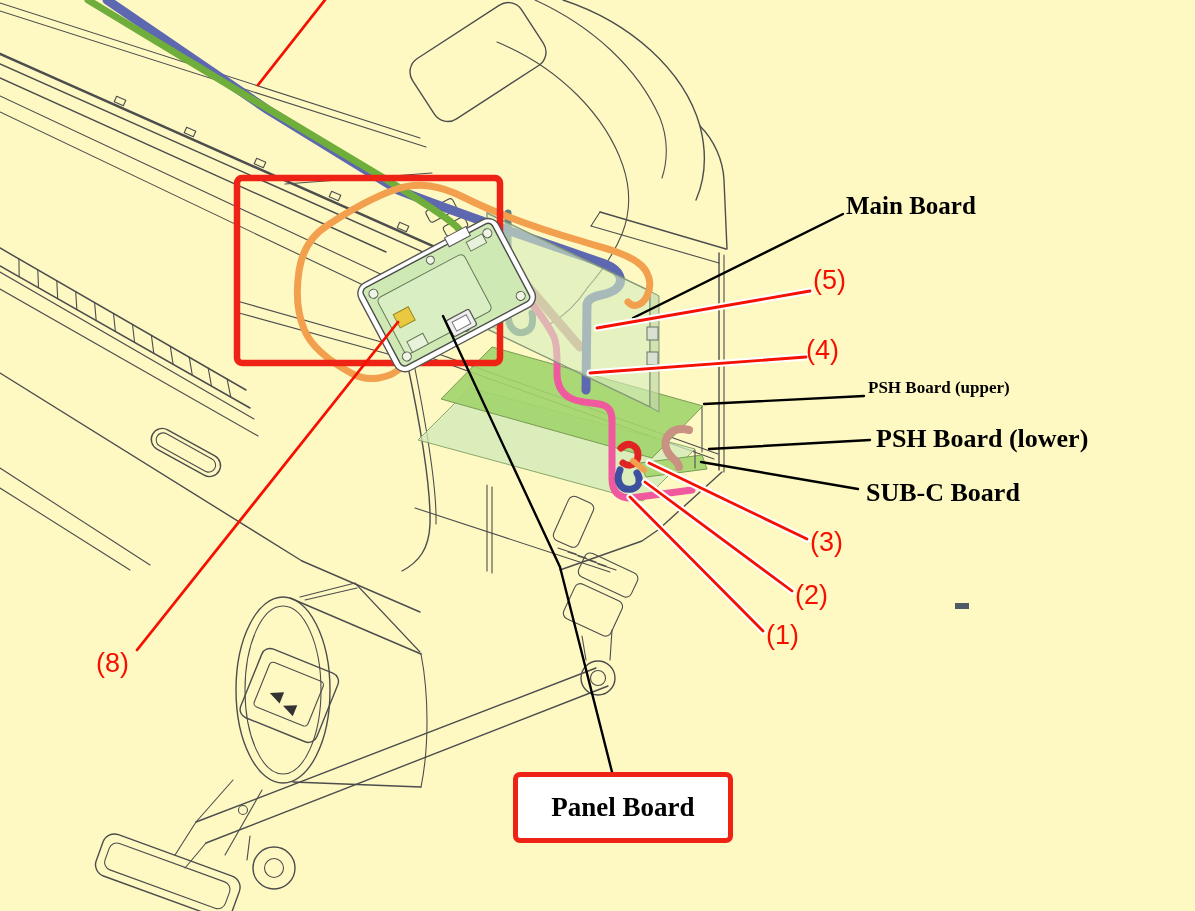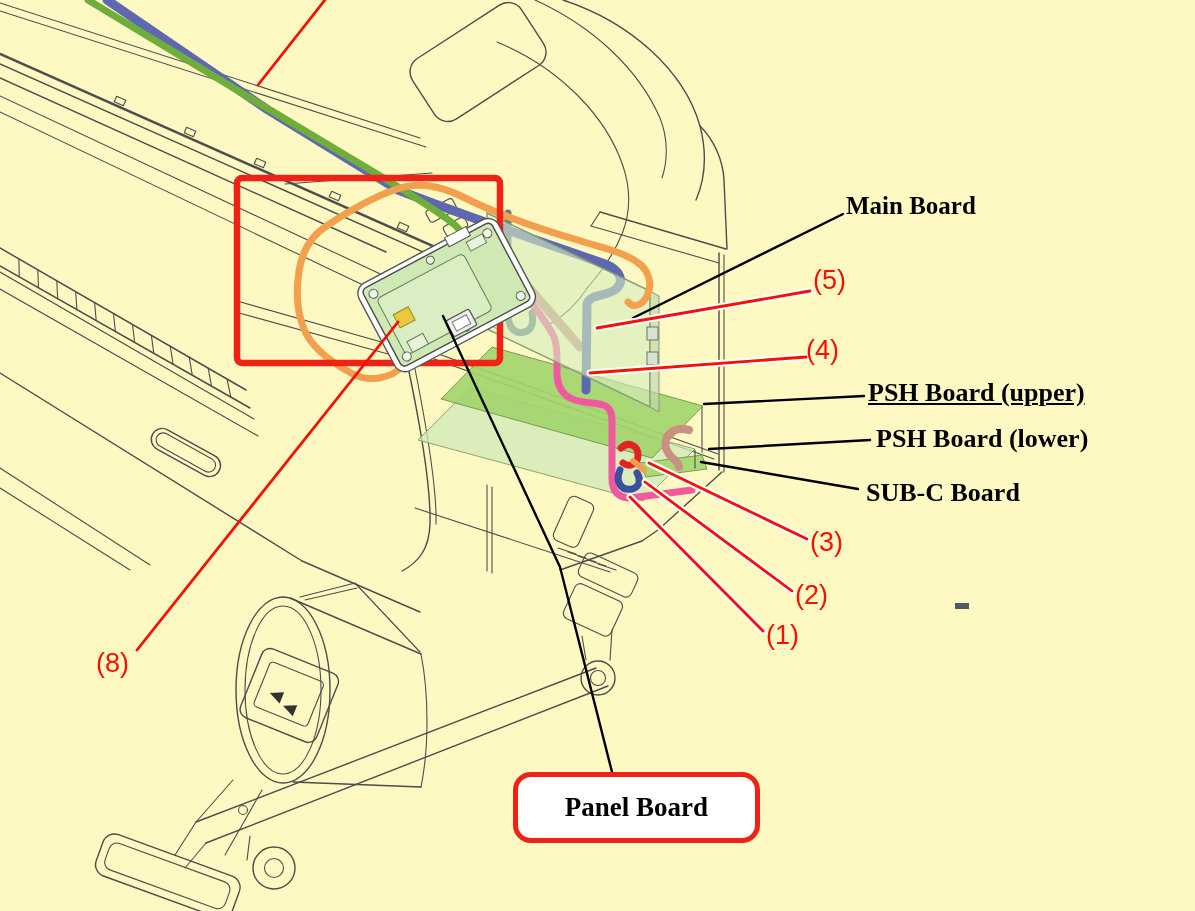--- a/index.html
+++ b/index.html
@@ -8,22 +8,22 @@
   svg{position:absolute;left:0;top:0;}
   .ln{stroke:#4d4d4d;stroke-width:1.1;fill:none;stroke-linecap:round;stroke-linejoin:round;}
   .cab{fill:none;stroke-linecap:round;stroke-linejoin:round;}
   .case{stroke:#fff;stroke-width:7;fill:none;stroke-linecap:round;}
   .redl{stroke:#f51000;stroke-width:2.8;fill:none;stroke-linecap:round;}
   .blkl{stroke:#000;stroke-width:2.4;fill:none;stroke-linecap:round;stroke-linejoin:round;}
   .label{position:absolute;white-space:nowrap;color:#000;
          font:bold 25px "Liberation Serif",serif;}
   .num{position:absolute;white-space:nowrap;color:#f51000;
        font:27px "Liberation Sans",sans-serif;}
-  .panel-box{position:absolute;left:513px;top:772px;width:247px;height:71px;
-             box-sizing:border-box;border:5px solid #ee2215;border-radius:18px;
+  .panel-box{position:absolute;left:513px;top:772px;width:220px;height:71px;
+             box-sizing:border-box;border:5px solid #ee2215;border-radius:7px;
              display:flex;align-items:center;justify-content:center;
              font:bold 27px "Liberation Serif",serif;color:#000;background:#fff;}
 </style>
 </head>
 <body>
 
 <div class="stage">
 
 <svg width="1195" height="911" viewBox="0 0 1195 911">
 
@@ -221,21 +221,21 @@
     <line class="case" x1="630" y1="497" x2="763" y2="631"></line>
     <line class="redl" x1="630" y1="497" x2="763" y2="631"></line>
   </g>
 
   <rect x="955" y="603" width="14" height="6" fill="#4e5a66"></rect>
 </svg>
 
 <div class="label" style="left:846px;top:192px;">Main Board</div>
 <div class="num" style="left:813px;top:265px;">(5)</div>
 <div class="num" style="left:806px;top:335px;">(4)</div>
-<div class="label" style="left:868px;top:378px;font-size:26px;text-decoration:underline;">PSH Board (upper)</div>
+<div class="label" style="left:868px;top:378px;font-size:17px;">PSH Board (upper)</div>
 <div class="label" style="left:866px;top:478px;font-size:26px;">SUB-C Board</div>
 <div class="label" style="left:876px;top:424px;font-size:26px;">PSH Board (lower)</div>
 <div class="num" style="left:810px;top:527px;">(3)</div>
 <div class="num" style="left:795px;top:580px;">(2)</div>
 <div class="num" style="left:766px;top:620px;">(1)</div>
 <div class="num" style="left:96px;top:648px;">(8)</div>
 
 <div class="panel-box">
   <span>Panel Board</span>
 </div>

